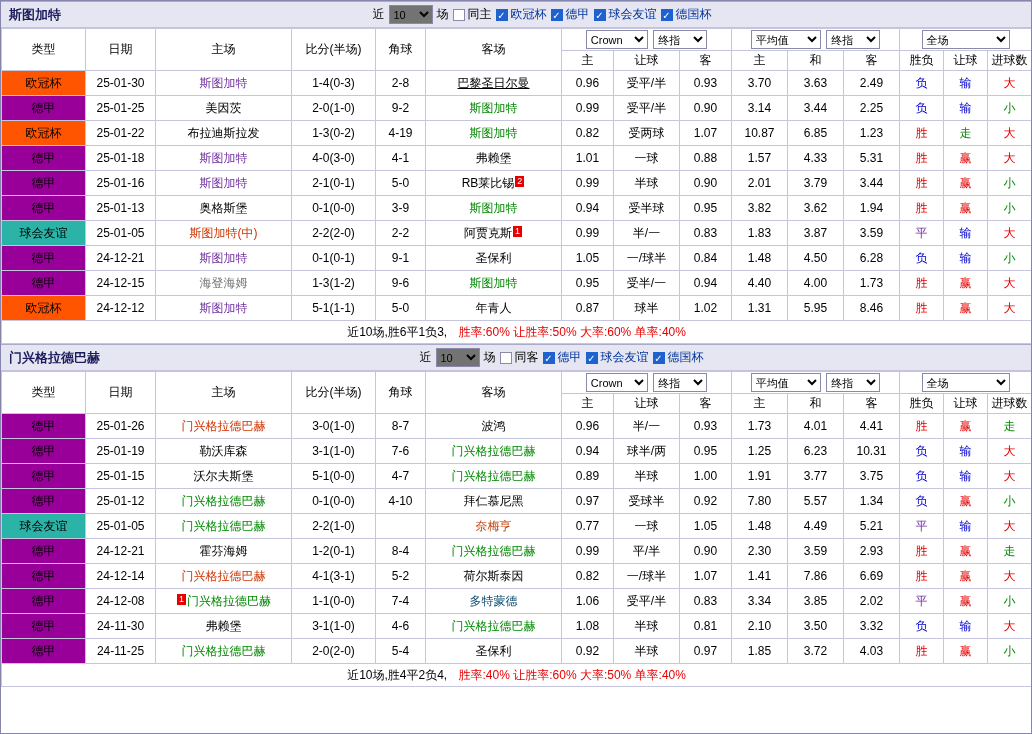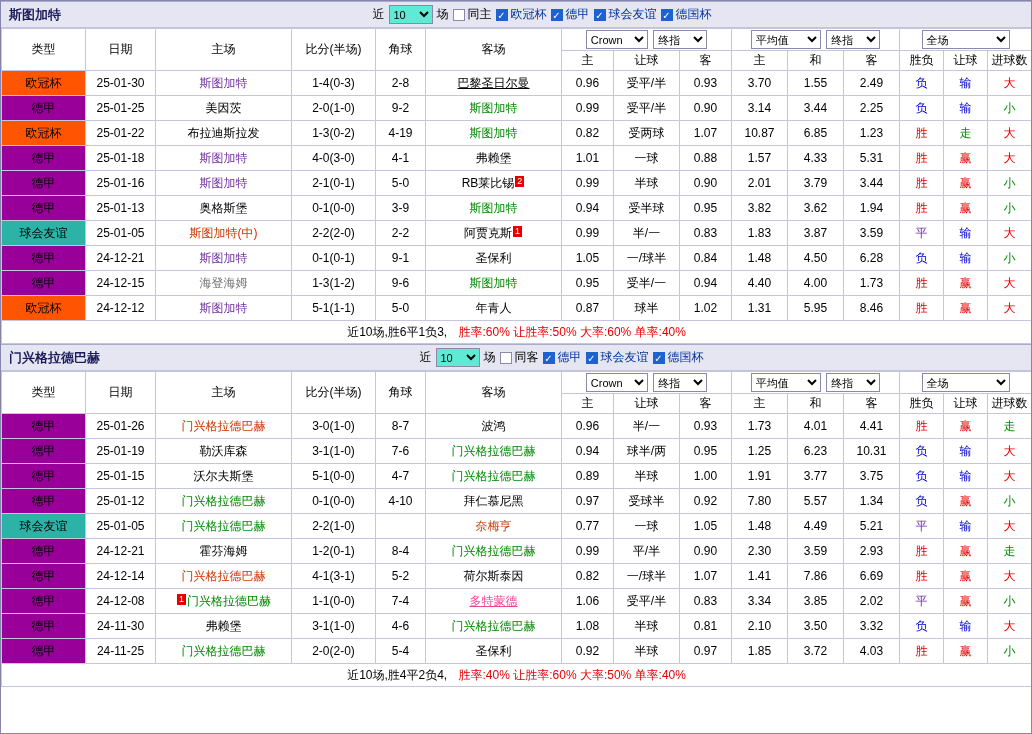--- a/index.html
+++ b/index.html
@@ -12,21 +12,21 @@
   .topbar .title { color:#ffff00; font-weight:bold; font-size:14px; letter-spacing:1px; }
   .radio-item { display:inline-flex; align-items:center; gap:4px; color:#fff; font-size:12px; cursor:pointer; }
   .radio { width:12px; height:12px; border-radius:50%; background:#fff; border:1px solid #9a9ab8; display:inline-block; position:relative; }
   .radio.checked { border-color:#1e62d0; }
   .radio.checked::after { content:""; position:absolute; left:2px; top:2px; width:6px; height:6px; border-radius:50%; background:#1e62d0; }
 
   
   .section-bar { height:27px; background:#e6e6f2; border-top:1px solid #aaaacb; border-bottom:1px solid #c3c3dd; display:flex; align-items:center; padding:0 8px; }
   .team-name { font-weight:bold; font-size:13px; color:#1d1d5e; white-space:nowrap; }
   .filters { display:flex; align-items:center; gap:4px; margin:0 auto; font-size:12px; color:#000; }
-  .filters select { font-size:11px; height:19px; border:1px solid #8a8aa8; background:#5eead4; font-family:inherit; }
+  .filters select { font-size:11px; height:19px; border:1px solid #8a8aa8; background:#737373; font-family:inherit; }
   .sel-count { width:44px; }
   .cb-item { display:inline-flex; align-items:center; gap:3px; cursor:pointer; white-space:nowrap;justify-content:center; }
   .cb-item.league .cb-text { color:#003399; }
   .cb { width:12px; height:12px; border:1px solid #8a8aa8; background:#fff; display:inline-block; font-size:10px; line-height:11px; text-align:center; color:#fff; }
   .cb.checked { background:#1e62d0; border-color:#1e62d0; }
 
   
   table.results { width:1030px; table-layout:fixed; border-collapse:collapse; background:#fff; }
   table.results th, table.results td { border:1px solid #c5c5de; text-align:center; font-size:12px; font-weight:normal; color:#000; overflow:hidden; white-space:nowrap; padding:0 2px; }
   tr.hrow1 th { height:22px; }
@@ -135,21 +135,21 @@
             <td class="type" style="background: rgb(255, 85, 0);">欧冠杯</td>
             <td class="date">25-01-30</td>
             <td class="team" style="color: rgb(112, 48, 160);">斯图加特</td>
             <td class="score">1-4(0-3)</td>
             <td class="corners">2-8</td>
             <td class="team" style="color: rgb(0, 0, 0); text-decoration: underline;">巴黎圣日尔曼</td>
             <td class="num">0.96</td>
             <td class="num">受平/半</td>
             <td class="num">0.93</td>
             <td class="num">3.70</td>
-            <td class="num">1.55</td>
+            <td class="num">3.63</td>
             <td class="num">2.49</td>
             <td class="res" style="color: rgb(0, 0, 208);">负</td>
             <td class="res" style="color: rgb(0, 0, 208);">输</td>
             <td class="res" style="color: rgb(230, 0, 0);">大</td>
           </tr>
           <tr>
             <td class="type" style="background: rgb(153, 0, 153);">德甲</td>
             <td class="date">25-01-25</td>
             <td class="team" style="color: rgb(0, 0, 0);">美因茨</td>
             <td class="score">2-0(1-0)</td>
@@ -508,21 +508,21 @@
             <td class="res" style="color: rgb(230, 0, 0);">胜</td>
             <td class="res" style="color: rgb(230, 0, 0);">赢</td>
             <td class="res" style="color: rgb(230, 0, 0);">大</td>
           </tr>
           <tr>
             <td class="type" style="background: rgb(153, 0, 153);">德甲</td>
             <td class="date">24-12-08</td>
             <td class="team" style="color: rgb(0, 136, 0);"><span class="badge">1</span>门兴格拉德巴赫</td>
             <td class="score">1-1(0-0)</td>
             <td class="corners">7-4</td>
-            <td class="team" style="color: #ec4899; text-decoration: underline;">多特蒙德</td>
+            <td class="team" style="color: #0c4a6e;">多特蒙德</td>
             <td class="num">1.06</td>
             <td class="num">受平/半</td>
             <td class="num">0.83</td>
             <td class="num">3.34</td>
             <td class="num">3.85</td>
             <td class="num">2.02</td>
             <td class="res" style="color: rgb(112, 48, 160);">平</td>
             <td class="res" style="color: rgb(230, 0, 0);">赢</td>
             <td class="res" style="color: rgb(0, 136, 0);">小</td>
           </tr>

